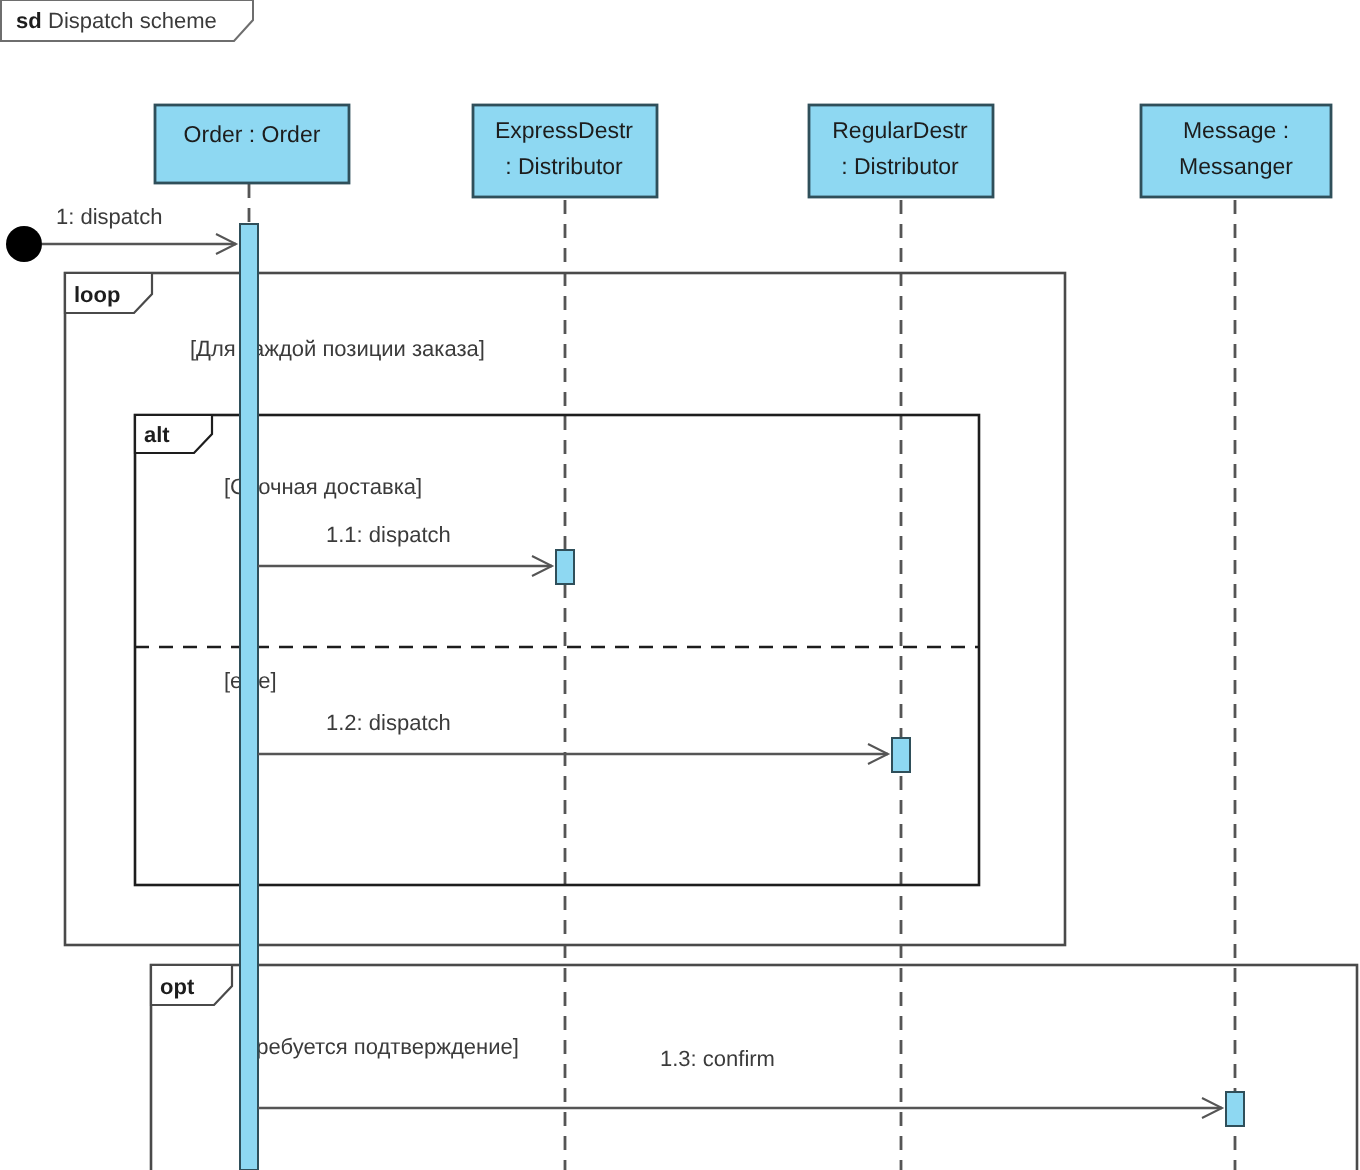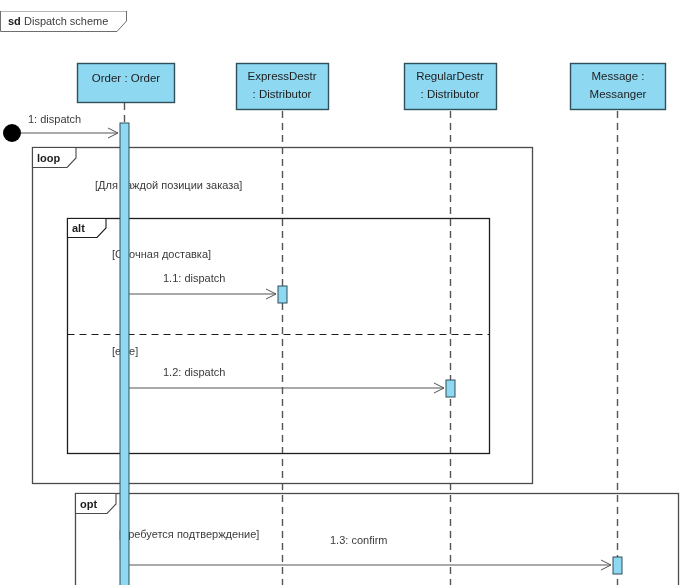--- a/index.html
+++ b/index.html
@@ -11,21 +11,21 @@
     width: 680px;
     height: 585px;
     font-family: "Liberation Sans", sans-serif;
     font-size: 11px;
     color: #3b3b3b;
     overflow: hidden;
     position: relative;
   }
   #diagram-root {
     position: absolute;
-    left: 0; top: 11px;
+    left: 0; top: 0;
     width: 680px;
     height: 495px;
   }
   svg.canvas {
     position: absolute;
     left: 0; top: 0;
     width: 680px;
     height: 585px;
   }
   .txt {

